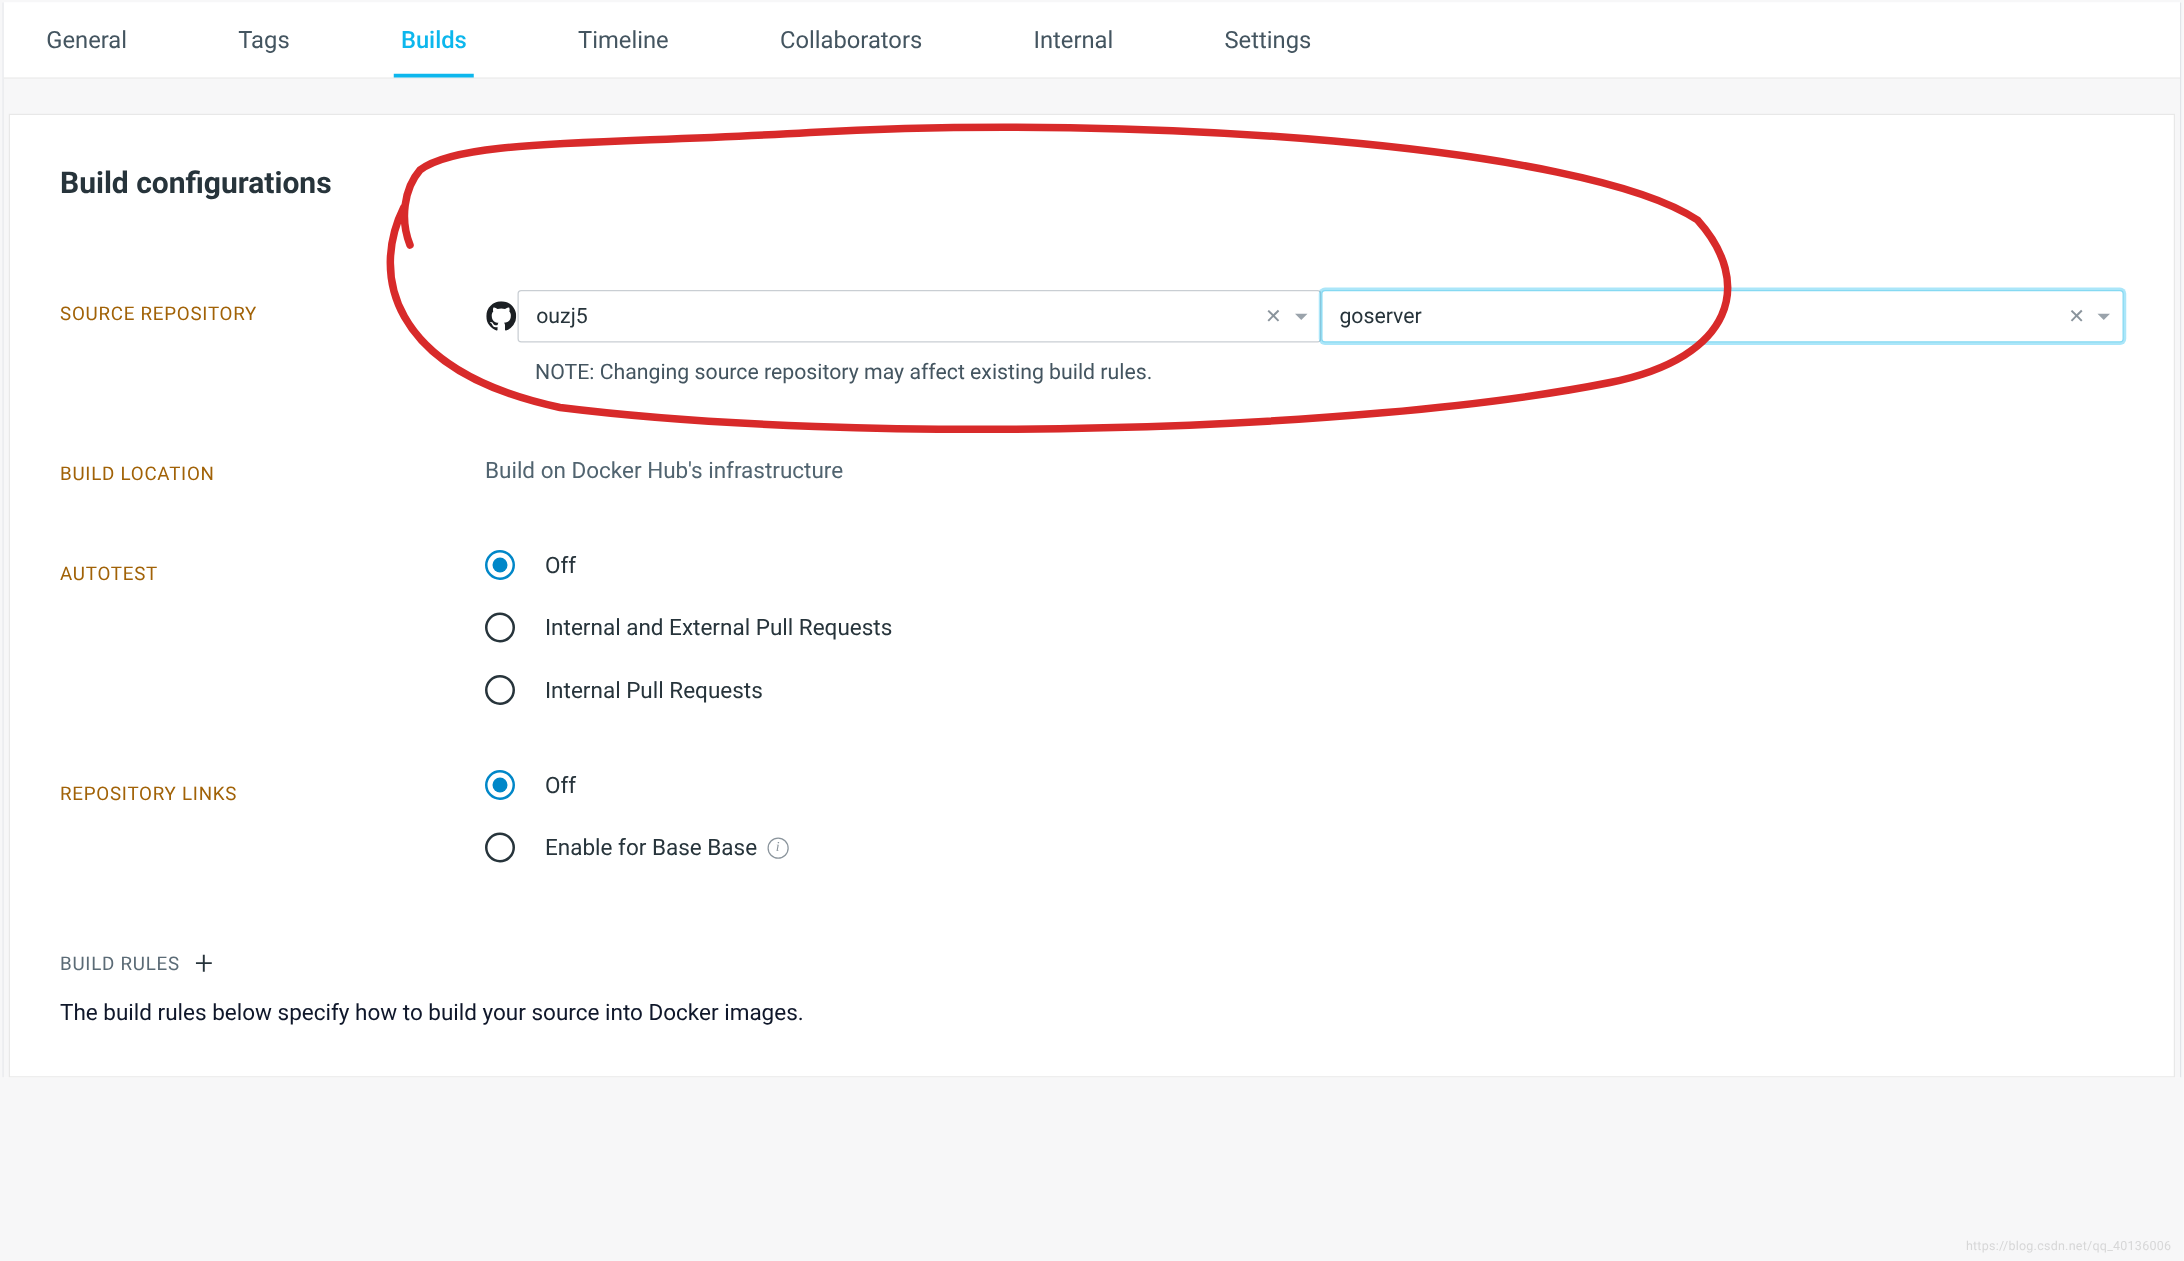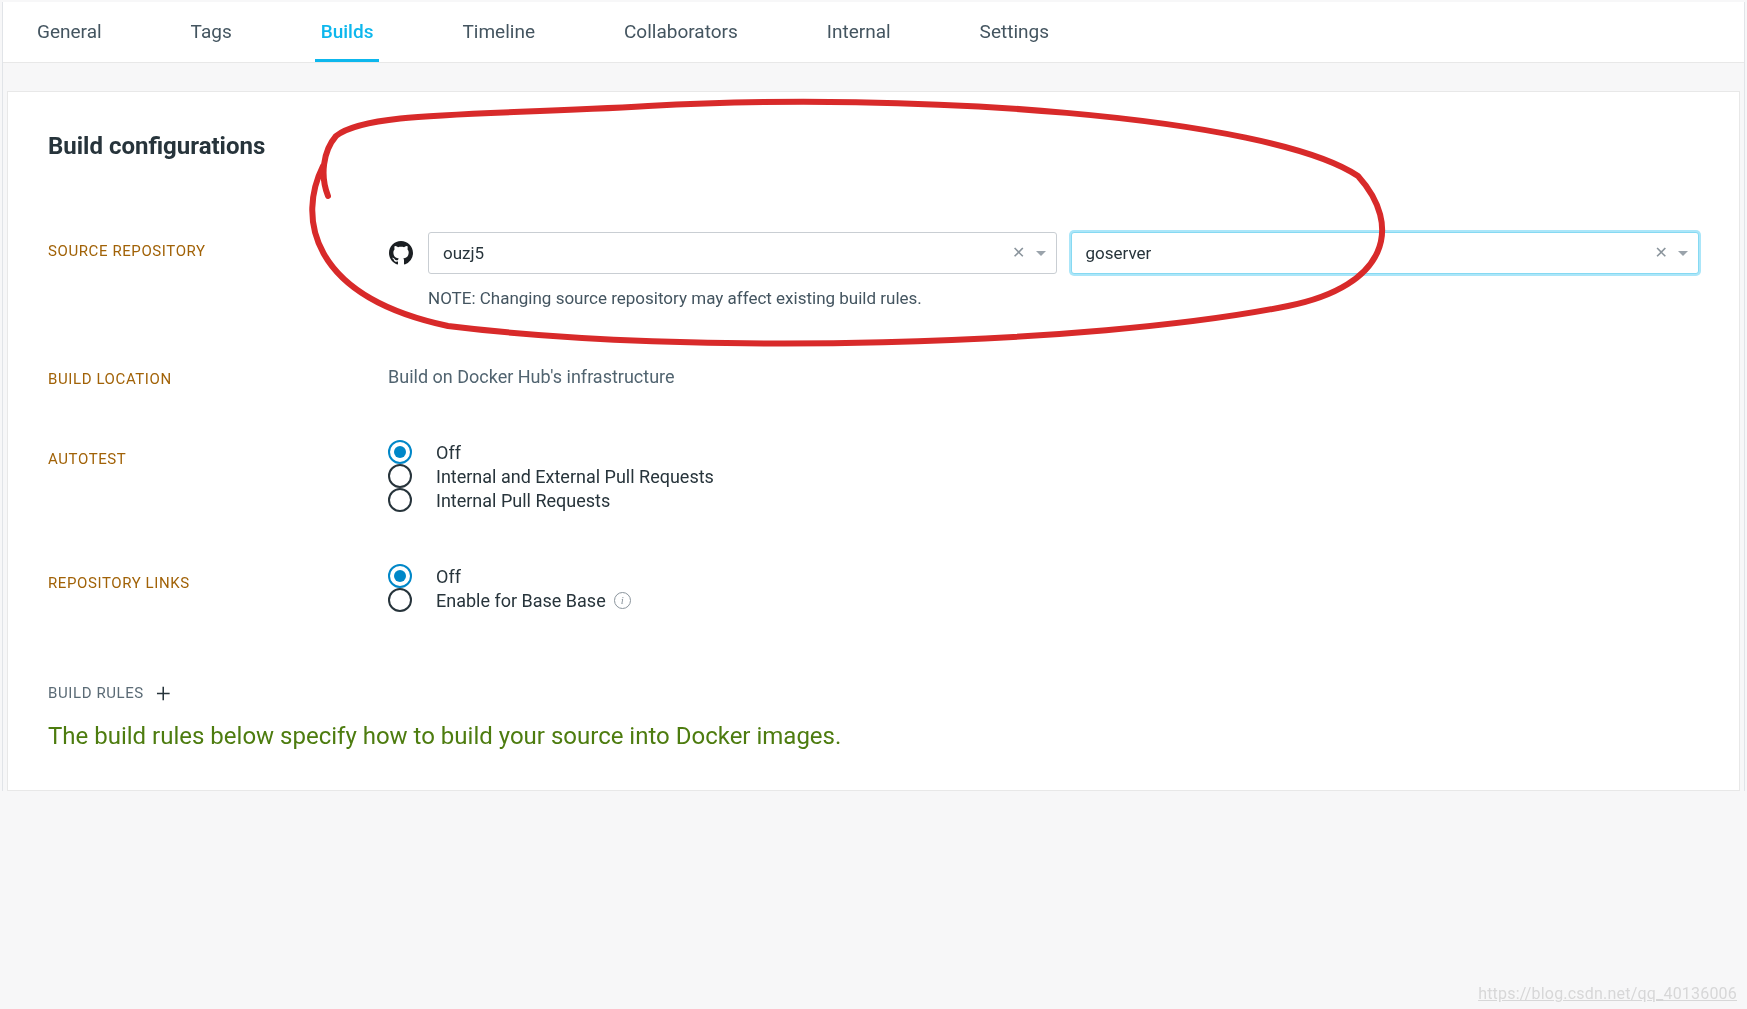--- a/index.html
+++ b/index.html
@@ -64,21 +64,20 @@
       font-size: 15px;
       letter-spacing: 0.6px;
       color: #a16207;
       font-weight: 400;
       text-transform: uppercase;
       padding-top: 10px;
     }
     .source-repo-group {
       display: flex;
       align-items: center;
-      gap: 14px;
     }
     .gh-icon {
       width: 26px; height: 26px;
       display: inline-flex; align-items: center; justify-content: center;
       flex-shrink: 0;
     }
     .select-box {
       position: relative;
       flex: 1;
       border: 1px solid #c9ced3;
@@ -121,20 +120,21 @@
       margin-left: 40px;
     }
     .build-location-text {
       font-size: 18px;
       color: #516470;
       padding-top: 6px;
     }
     .radio-group {
       display: flex;
       flex-direction: column;
+      gap: 26px;
     }
     .radio-row {
       display: flex;
       align-items: center;
       gap: 24px;
       cursor: pointer;
     }
     .radio-circle {
       width: 24px; height: 24px;
       border: 2.5px solid #27343b;
@@ -185,39 +185,38 @@
       text-transform: uppercase;
     }
     .plus-icon {
       font-size: 26px;
       color: #27343b;
       font-weight: 300;
       line-height: 1;
       cursor: pointer;
     }
     .build-rules-desc {
-      font-size: 24px;
-      color: #4d7c0f;
+      font-size: 18px;
+      color: #0f172a;
     }
     .annotation-overlay {
       position: absolute;
       top: 4px;
       left: 260px;
       width: 1140px;
       height: 260px;
       pointer-events: none;
     }
     .watermark {
       position: fixed;
       bottom: 6px;
       right: 10px;
-      font-size: 16px;
+      font-size: 10px;
       color: rgba(120,120,120,0.25);
       letter-spacing: 0.2px;
-      text-decoration: underline;
     }
   </style>
 </head>
 <body>
 
 <div class="page-wrapper">
   <div class="tab-bar">
     <div class="tab">General</div>
     <div class="tab">Tags</div>
     <div class="tab active">Builds</div>

